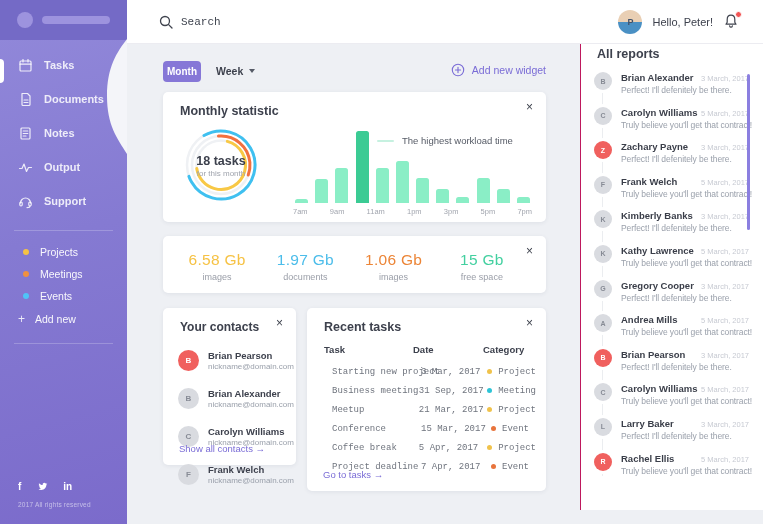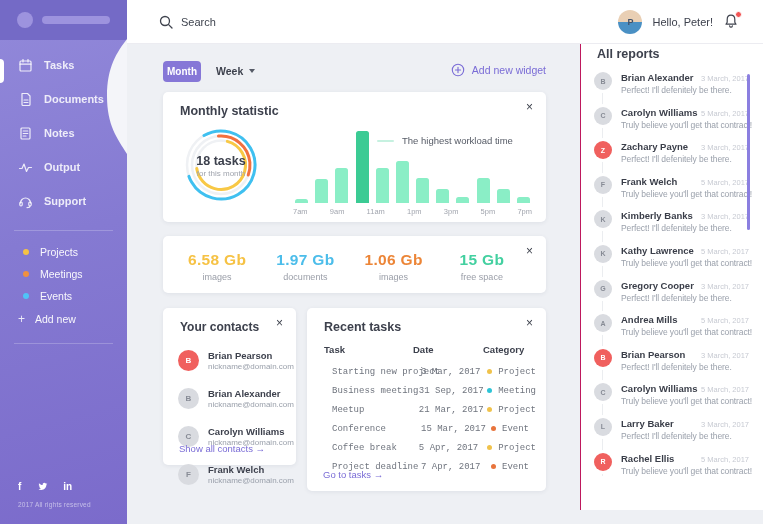--- a/index.html
+++ b/index.html
@@ -33,21 +33,21 @@
 
   .side-footer { position:absolute; left:18px; bottom:16px; }
   .social-row { display:flex; gap:15px; align-items:center; }
   .social { color:#fff; font-weight:bold; font-size:10px; cursor:pointer; line-height:12px; }
   .copyright { margin-top:8px; font-size:6.5px; color:rgba(255,255,255,.55); letter-spacing:.2px; }
 
   
   .topbar { position:absolute; left:127px; top:0; width:636px; height:44px; background:#fff;
     border-bottom:1px solid #ececf1; z-index:1; }
   .search-wrap { position:absolute; left:32px; top:0; height:44px; display:flex; align-items:center; gap:8px; }
-  .search-input { border:none; outline:none; font-size:11px; color:#3d414d; width:160px; font-family:Liberation Sans, sans-serif; background:transparent; }
+  .search-input { border:none; outline:none; font-size:11px; color:#3d414d; width:160px; font-family:Liberation Mono, monospace; background:transparent; }
   .search-input::placeholder { color:#3f444f; }
   .user-area { position:absolute; right:22px; top:0; height:44px; display:flex; align-items:center; gap:10px; }
   .user-avatar { width:24px; height:24px; border-radius:50%;
     background:linear-gradient(180deg,#e9cfb4 0%, #e9cfb4 52%, #4a90c4 52%); 
     display:flex; align-items:center; justify-content:center; font-size:9px; color:#42536b; font-weight:bold; cursor:pointer; }
   .greeting { font-size:11px; color:#3d414d; }
   .bell-wrap { position:relative; width:18px; height:18px; cursor:pointer; }
   .bell-dot { position:absolute; right:-1px; top:-2px; width:7px; height:7px; border-radius:50%;
     background:#f25555; border:1.5px solid #fff; }
 
@@ -73,21 +73,21 @@
   .legend-line { width:17px; height:2px; background:#c6f1e0; border-radius:1px; }
   .legend-text { font-size:9.5px; color:#565b66; }
   .bars { position:absolute; left:132px; bottom:19px; width:235px; height:72px;
     display:flex; align-items:flex-end; justify-content:space-between; }
   .bar { width:13px; border-radius:2.5px 2.5px 0 0; }
   .ticks { position:absolute; left:130px; bottom:6px; width:239px; display:flex; justify-content:space-between;
     font-size:7.5px; color:#a2a6af; }
 
   .card-storage { left:36px; top:192px; width:383px; height:57px; display:flex; align-items:center; padding:4px 20px 0 10px; }
   .stat { flex:1; text-align:center; }
-  .stat-value { font-size:15.5px; font-weight:bold; letter-spacing:.3px; }
+  .stat-value { font-size:15.5px; font-weight:normal; letter-spacing:.3px; }
   .stat-label { margin-top:3px; font-size:9px; color:#9a9ea8; }
 
   .card-contacts { left:36px; top:264px; width:133px; height:157px; }
   .contact-list { position:absolute; left:0; top:33px; right:0; }
   .contact { display:flex; align-items:center; gap:9px; padding-left:15px; height:38px; cursor:pointer; }
   .avatar { width:21px; height:21px; border-radius:50%; background:#d9dbe0; color:#878b95;
     display:flex; align-items:center; justify-content:center; font-size:8px; font-weight:bold; flex:0 0 auto; }
   .avatar.red { background:#f0605e; color:#fff; }
   .contact-name { font-size:9.5px; font-weight:bold; color:#3d414d; white-space:nowrap; }
   .contact-email { margin-top:1px; font-size:8px; color:#9aa0ab; white-space:nowrap; }

